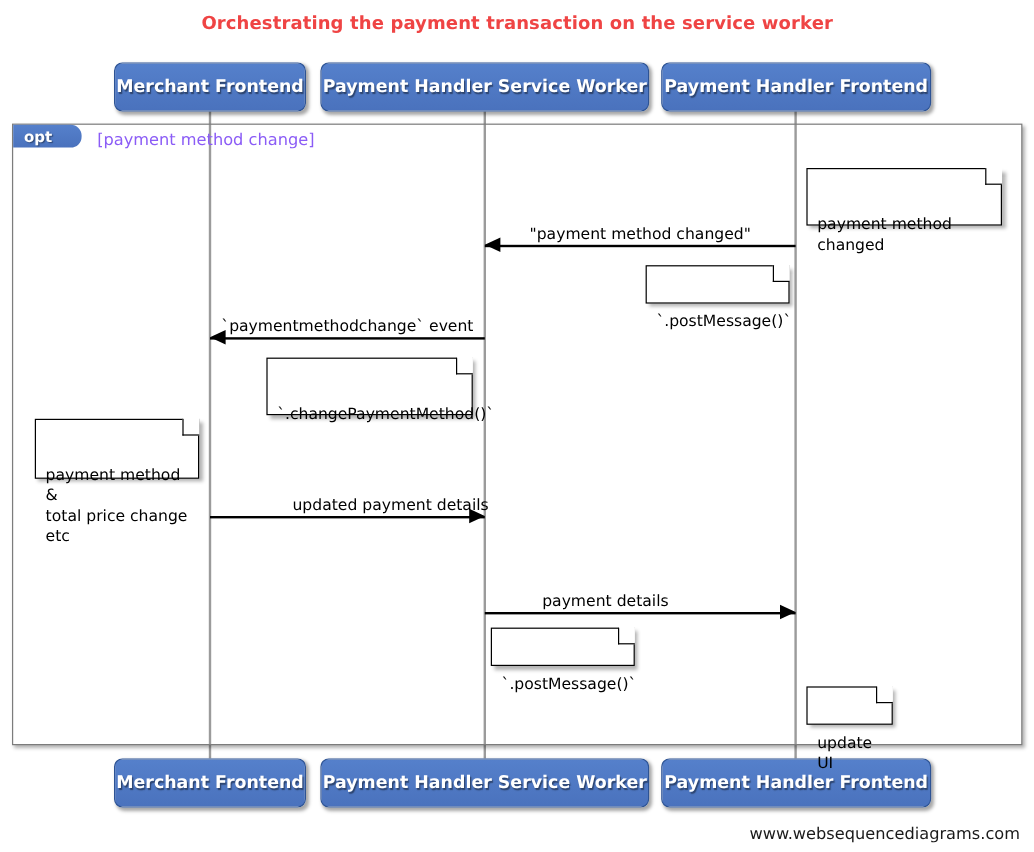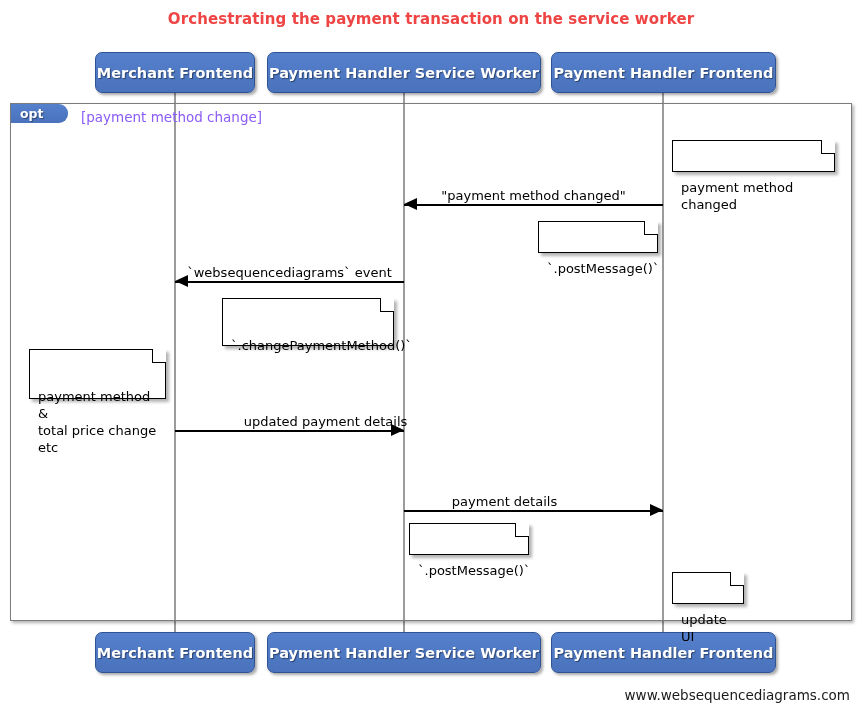--- a/index.html
+++ b/index.html
@@ -193,31 +193,31 @@
   <div class="participant" style="left:551px; top:632px; width:225px; height:41px;">
     <span>Payment Handler Frontend</span>
   </div>
 
   <div class="msg-line" style="left:404px; top:204px; width:259px;"></div>
   <div class="msg-head left" style="left:404px; top:198px;"></div>
   <div class="msg-label" style="left:404px; top:188px; width:259px;">"payment method changed"</div>
 
   <div class="msg-line" style="left:175px; top:281px; width:229px;"></div>
   <div class="msg-head left" style="left:175px; top:275px;"></div>
-  <div class="msg-label" style="left:175px; top:265px; width:229px;">`websequencediagrams` event</div>
+  <div class="msg-label" style="left:175px; top:265px; width:229px;">`paymentmethodchange` event</div>
 
   <div class="msg-line" style="left:175px; top:430px; width:229px;"></div>
   <div class="msg-head right" style="left:391px; top:424px;"></div>
   <div class="msg-label" style="left:175px; top:414px; width:229px;margin-left:36px;">updated payment details</div>
 
   <div class="msg-line" style="left:404px; top:510px; width:259px;"></div>
   <div class="msg-head right" style="left:650px; top:504px;"></div>
   <div class="msg-label" style="left:384px; top:494px; width:241px;">payment details</div>
 
-  <div class="note" style="left:672px; top:140px; width:163px; height:32px;">
+  <div class="note" style="left:672px; top:140px; width:163px; height:48px;">
     <span class="fold"></span>
     <span>payment method changed</span>
   </div>
 
   <div class="note" style="left:538px; top:221px; width:120px; height:32px;">
     <span class="fold"></span>
     <span>`.postMessage()`</span>
   </div>
 
   <div class="note" style="left:222px; top:298px; width:172px; height:48px;">

